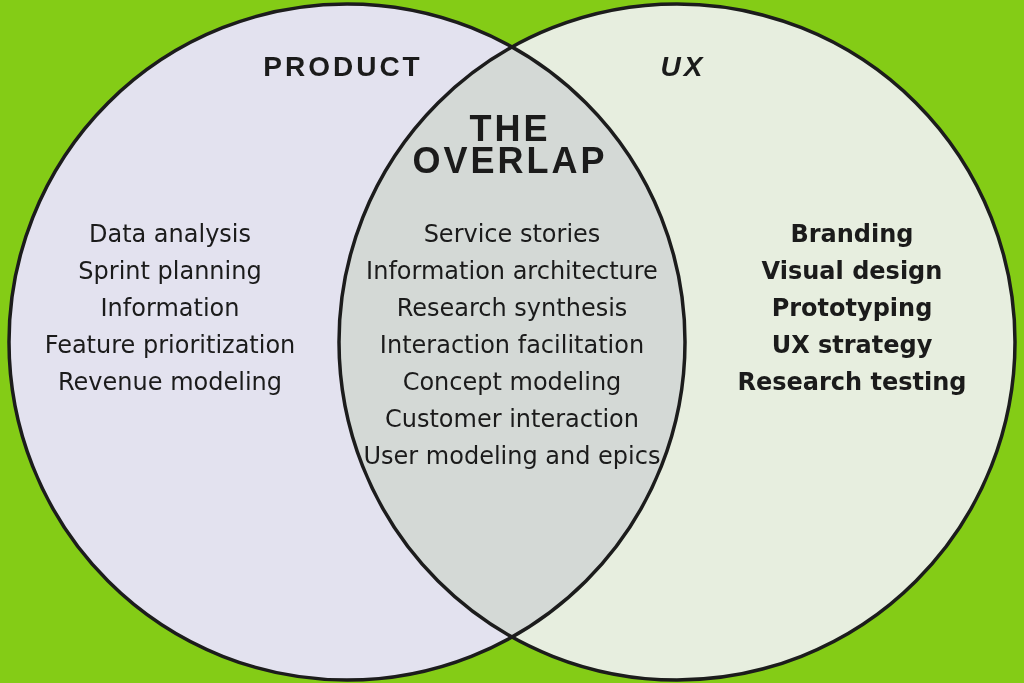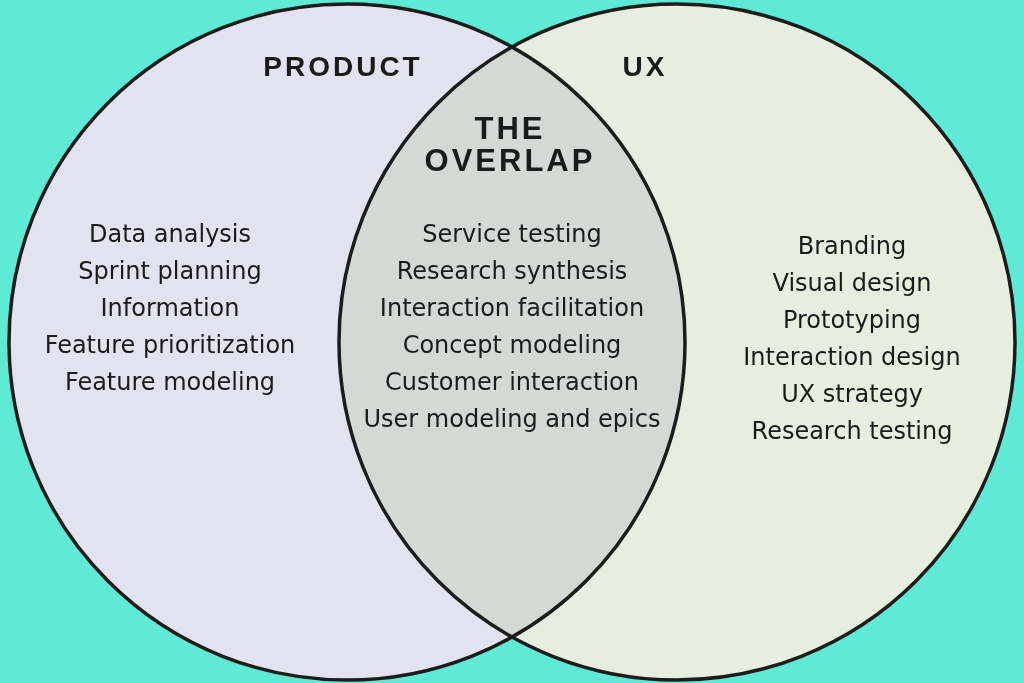--- a/index.html
+++ b/index.html
@@ -4,21 +4,21 @@
 <style>
   html, body {
     margin: 0;
     padding: 0;
     background: #ffffff;
   }
   .stage {
     position: relative;
     width: 1024px;
     height: 683px;
-    background: #5eead4;
+    background: #84cc16;
     overflow: hidden;
     font-family: "DejaVu Sans", sans-serif;
   }
   .venn-svg {
     position: absolute;
     top: 0;
     left: 0;
   }
   .label {
     position: absolute;
@@ -26,31 +26,31 @@
     text-align: center;
   }
   .set-title {
     font-family: "Liberation Sans", sans-serif;
     font-weight: bold;
     font-size: 28px;
     letter-spacing: 3px;
     line-height: 30px;
   }
   .product-title   { left: 223px; top: 52px; width: 240px; }
-  .ux-title        { left: 595px; top: 52px; width: 100px; }
+  .ux-title        { left: 633px; top: 52px; width: 100px; font-style: italic; }
   .overlap-title   { left: 390px; top: 113px; width: 240px;
-                     font-size: 31px; line-height: 32px; }
+                     font-size: 36px; line-height: 32px; }
   .item-list {
     font-size: 24px;
     line-height: 37px;
   }
   .item-list span { display: block; white-space: nowrap; }
   .product-list { left: 10px;  top: 216px; width: 320px; }
   .overlap-list { left: 352px; top: 216px; width: 320px; }
-  .ux-list      { left: 692px; top: 228px; width: 320px; }
+  .ux-list      { left: 692px; top: 216px; width: 320px; font-weight: bold; }
 </style>
 </head>
 <body>
 
 <div class="stage">
 
   <svg class="venn-svg" width="1024" height="683" viewBox="0 0 1024 683">
     <circle cx="347" cy="342" r="338" fill="#e3e2ef"></circle>
     <circle cx="677" cy="342" r="338" fill="#e7eedf"></circle>
     <clipPath id="clip-left-circle">
@@ -70,34 +70,34 @@
   <div class="label set-title overlap-title">
     <span style="display:block">THE</span>
     <span style="display:block">OVERLAP</span>
   </div>
 
   <div class="label item-list product-list">
     <span>Data analysis</span>
     <span>Sprint planning</span>
     <span>Information</span>
     <span>Feature prioritization</span>
-    <span>Feature modeling</span>
+    <span>Revenue modeling</span>
   </div>
 
   <div class="label item-list overlap-list">
-    <span>Service testing</span>
+    <span>Service stories</span>
+    <span>Information architecture</span>
     <span>Research synthesis</span>
     <span>Interaction facilitation</span>
     <span>Concept modeling</span>
     <span>Customer interaction</span>
     <span>User modeling and epics</span>
   </div>
 
   <div class="label item-list ux-list">
     <span>Branding</span>
     <span>Visual design</span>
     <span>Prototyping</span>
-    <span>Interaction design</span>
     <span>UX strategy</span>
     <span>Research testing</span>
   </div>
 
 </div>
 
 </body></html>

